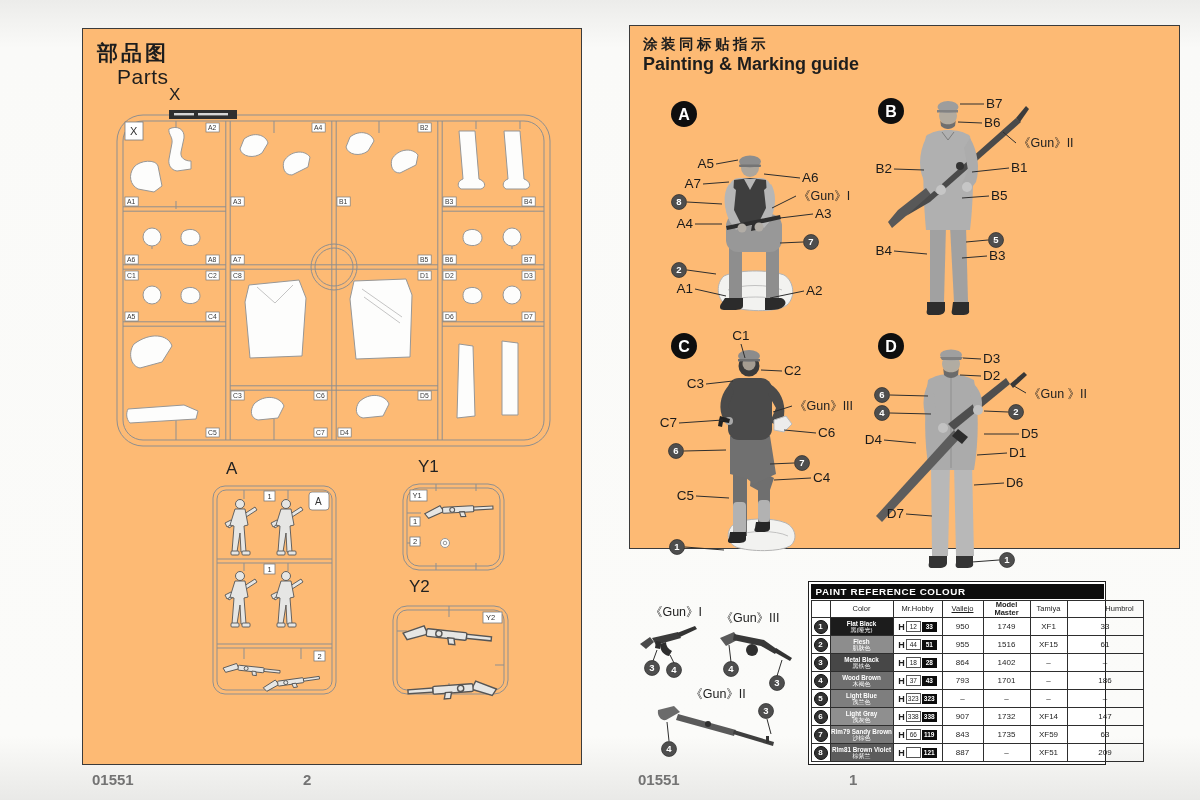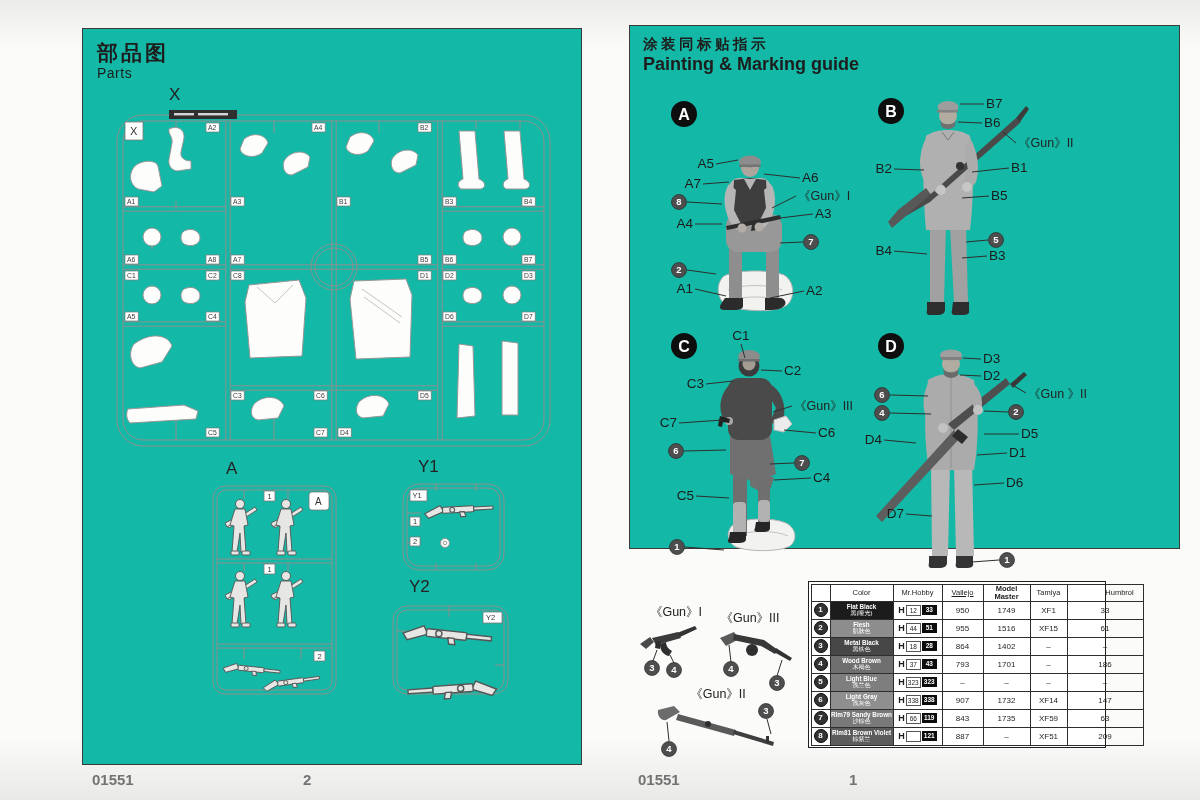--- a/index.html
+++ b/index.html
@@ -2,26 +2,26 @@
 <html><head>
 <meta charset="utf-8">
 <style>
   html,body{margin:0;padding:0;}
   body{
     width:1200px;height:800px;position:relative;overflow:hidden;
     font-family:"Liberation Sans",sans-serif;color:#1d1d1d;
     background:linear-gradient(180deg,#ececea 0%,#fafaf8 6%,#fbfbf9 92%,#e9e9e7 100%);
   }
   #canvas{position:absolute;inset:0;}
-  .page{position:absolute;background:#14b8a6;border:1.6px solid #3b3b3b;box-sizing:border-box;}
+  .page{position:absolute;background:#fdba74;border:1.6px solid #3b3b3b;box-sizing:border-box;}
   #left-page{left:82px;top:28px;width:500px;height:737px;}
   #right-page{left:629px;top:25px;width:551px;height:524px;}
   .abs{position:absolute;}
   .cn-title{font-size:21px;font-weight:bold;letter-spacing:3px;line-height:1.1;}
-  .en-title{font-size:14px;letter-spacing:0.5px;line-height:1.15;}
+  .en-title{font-size:21px;letter-spacing:0.5px;line-height:1.15;margin-left:20px;}
   .cn-title2{font-size:14.5px;font-weight:bold;letter-spacing:3.5px;line-height:1.25;}
   .en-title2{font-size:18px;font-weight:bold;line-height:1.25;}
   .sprue-head{font-size:17px;color:#222;}
   .footer{position:absolute;top:771px;font-weight:bold;font-size:15px;color:#737373;}
   svg{position:absolute;overflow:visible;}
   svg text{font-family:"Liberation Sans",sans-serif;}
   
   .co{font-size:13.5px;fill:#1b1b1b;}
   .gl{font-size:12.5px;fill:#222;}
   .ld{stroke:#2e2e2e;stroke-width:1;}
@@ -680,20 +680,21 @@
           </g>
         <line class="ld" x1="39" y1="663" x2="37" y2="644"></line>
         <g class="cnum" transform="translate(39,671)">
             <circle r="7.5"></circle>
             <text y="3.4">4</text>
           </g>
       </g>
     </svg>
 
     <div id="paint-table">
+      <div class="pt-titlebar">PAINT  REFERENCE COLOUR</div>
       <table>
         <thead>
             <tr id="pt-head">
               <th style="width: 18px;"></th>
               <th style="width: 62px;">Color</th>
               <th style="width: 48px;">Mr.Hobby</th>
               <th style="width: 40px; text-decoration: underline;">Vallejo</th>
               <th style="width: 46px; font-weight: bold;">Model Master</th>
               <th style="width: 36px;">Tamiya</th>
               <th style="width: 46px; padding-left: 29px;">Humbrol</th>

